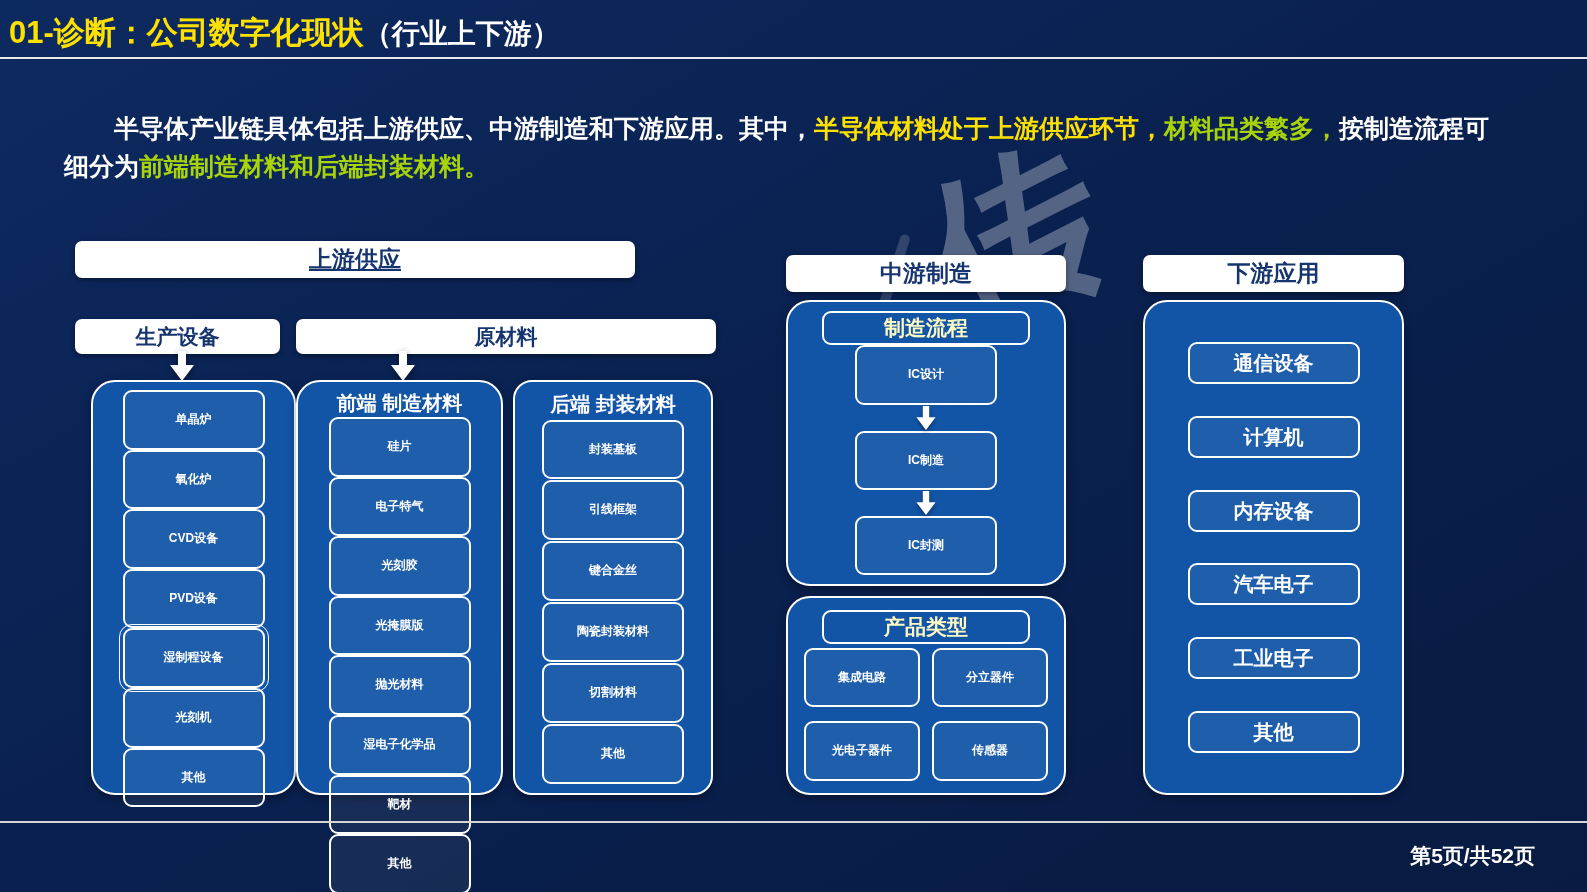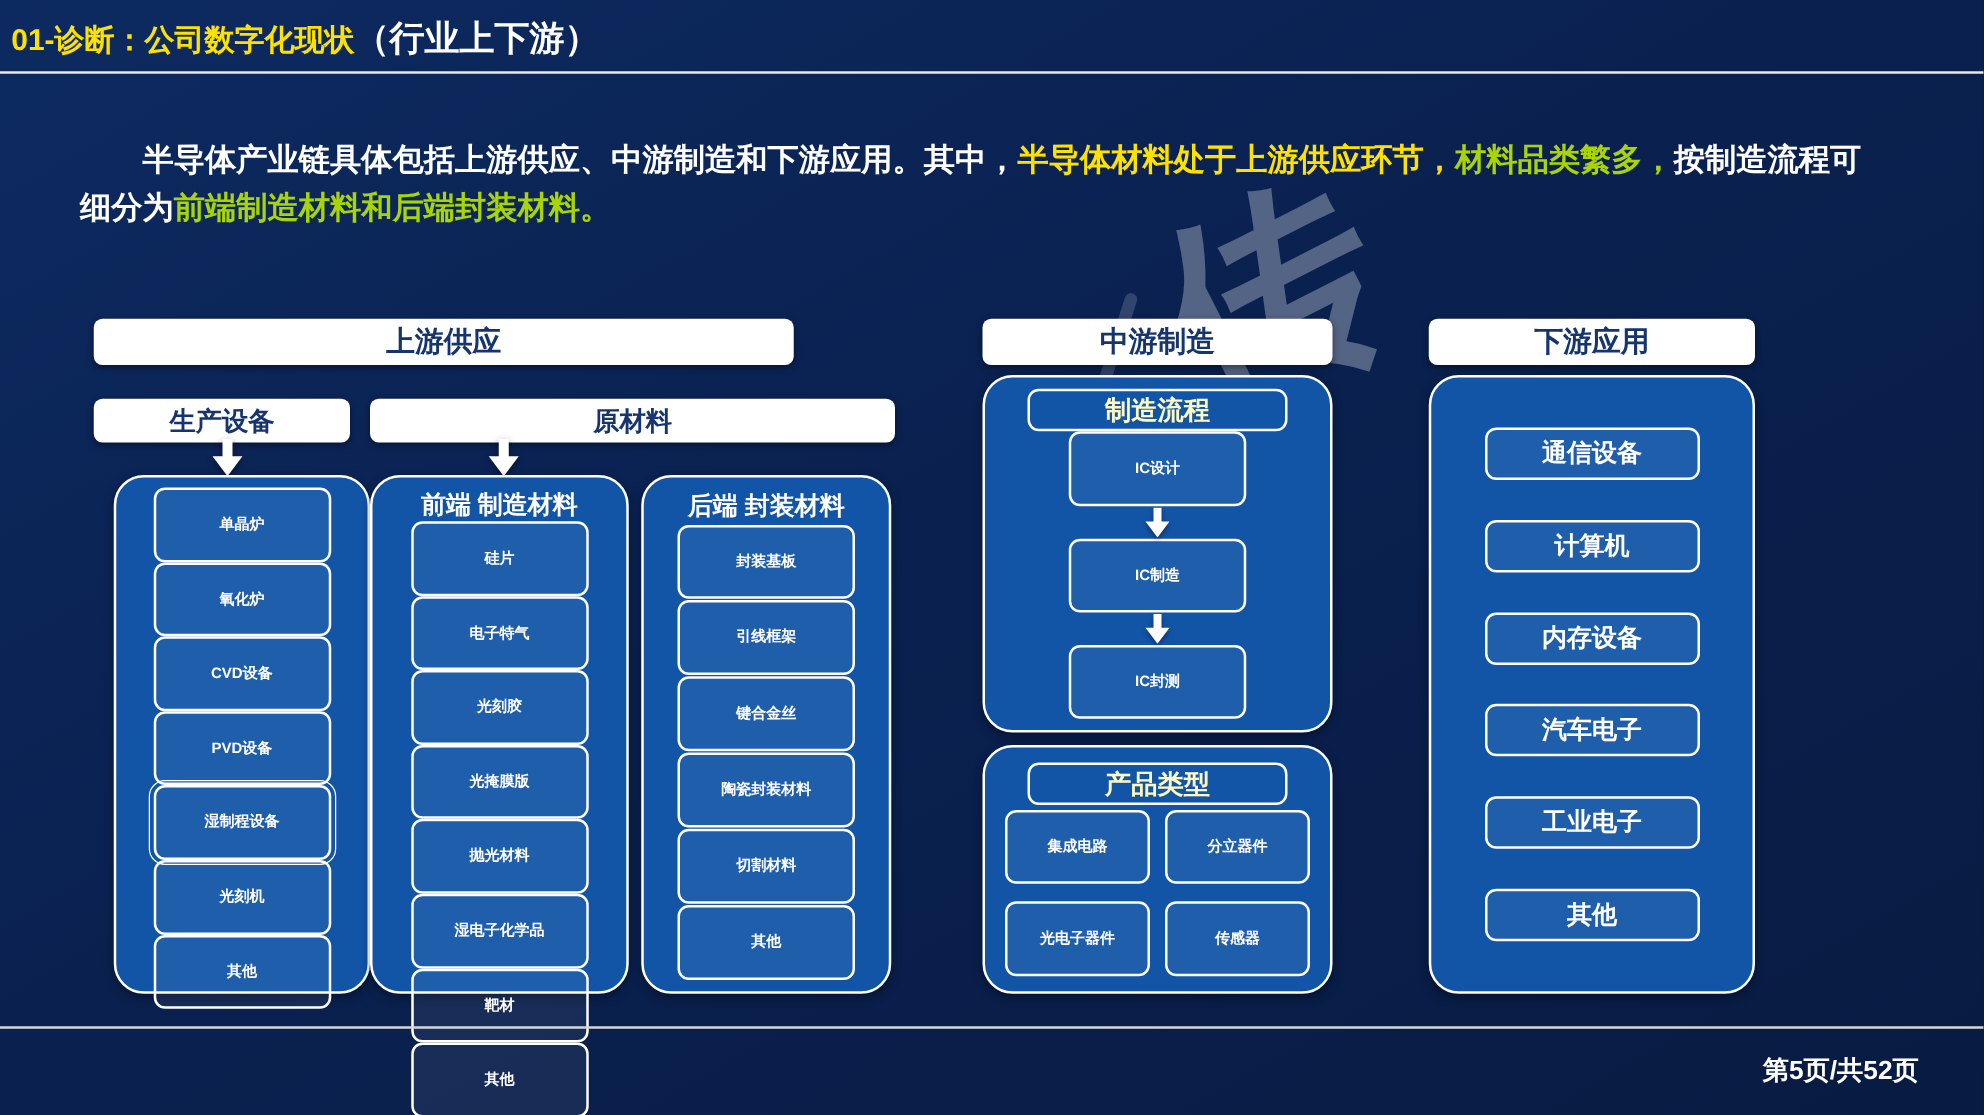--- a/index.html
+++ b/index.html
@@ -5,21 +5,21 @@
   * { margin:0; padding:0; box-sizing:border-box; }
   html,body { background:#081a3e; }
   .slide {
     position:relative; width:1587px; height:892px; overflow:hidden;
     background:linear-gradient(150deg,#0d2a60 0%,#0a2150 45%,#081b42 100%);
     font-family:"Liberation Sans","DejaVu Sans",sans-serif;
   }
 
   
   .title { position:absolute; left:9px; top:12px; white-space:nowrap; }
-  .t-prefix,.t-main { color:#ffe100; font-weight:bold; font-size:24px; }
+  .t-prefix,.t-main { color:#ffe100; font-weight:bold; font-size:31px; }
   .t-suffix { color:#ffffff; font-weight:600; font-size:28px; }
   .top-line { position:absolute; left:0; top:57px; width:100%; height:2px; background:#e9e9e9; }
 
   
   .intro { position:absolute; left:64px; top:110px; width:1432px; color:#ffffff;
            font-size:25px; line-height:1.5; font-weight:600; text-indent:2em; }
   .hl-yellow { color:#ffe100; }
   .hl-green  { color:#a8d408; }
 
   
@@ -72,21 +72,21 @@
   </div>
   <div class="top-line"></div>
 
   <p class="intro"><span>半导体产业链具体包括上游供应、中游制造和下游应用。其中，</span><span class="hl-yellow">半导体材料处于上游供应环节，</span><span class="hl-green">材料品类繁多，</span><span>按制造流程可细分为</span><span class="hl-green">前端制造材料和后端封装材料。</span></p>
 
   <div class="watermark">传</div>
   <div class="wm-stroke" style="left:884px;top:232px;width:10px;height:112px;transform:rotate(18deg);"></div>
   <div class="wm-stroke" style="left:506px;top:468px;width:196px;height:9px;transform:rotate(-24deg);"></div>
   <div class="wm-stroke" style="left:602px;top:398px;width:9px;height:150px;transform:rotate(16deg);"></div>
 
-  <div class="bar lg" style="left:75px;top:255px;width:560px;">上游供应</div>
+  <div class="bar lg" style="left:75px;top:241px;width:560px;text-decoration:underline;">上游供应</div>
   <div class="bar lg" style="left:786px;top:255px;width:280px;">中游制造</div>
   <div class="bar lg" style="left:1143px;top:255px;width:261px;text-align:center;">下游应用</div>
 
   <div class="bar sm" style="left:75px;top:319px;width:205px;">生产设备</div>
   <div class="bar sm" style="left:296px;top:319px;width:420px;">原材料</div>
 
   <svg class="arrow" style="left:168px;top:351px;" width="28" height="30" viewBox="0 0 28 30">
       <path d="M10 0 h8 v14 h8 L14 30 L2 14 h8 Z" fill="#ffffff"></path>
     </svg>
   <svg class="arrow" style="left:389px;top:351px;" width="28" height="30" viewBox="0 0 28 30">
@@ -108,21 +108,21 @@
     <div class="chip">硅片</div>
     <div class="chip">电子特气</div>
     <div class="chip">光刻胶</div>
     <div class="chip">光掩膜版</div>
     <div class="chip">抛光材料</div>
     <div class="chip">湿电子化学品</div>
     <div class="chip">靶材</div>
     <div class="chip">其他</div>
   </div>
 
-  <div class="panel" style="left:513px;top:380px;width:200px;height:415px;">
+  <div class="panel" style="left:513px;top:380px;width:200px;height:415px;border-radius:19px;">
     <div class="panel-title">后端 封装材料</div>
     <div class="chip">封装基板</div>
     <div class="chip">引线框架</div>
     <div class="chip">键合金丝</div>
     <div class="chip">陶瓷封装材料</div>
     <div class="chip">切割材料</div>
     <div class="chip">其他</div>
   </div>
 
   <div class="panel" style="left:786px;top:300px;width:280px;height:286px;">

